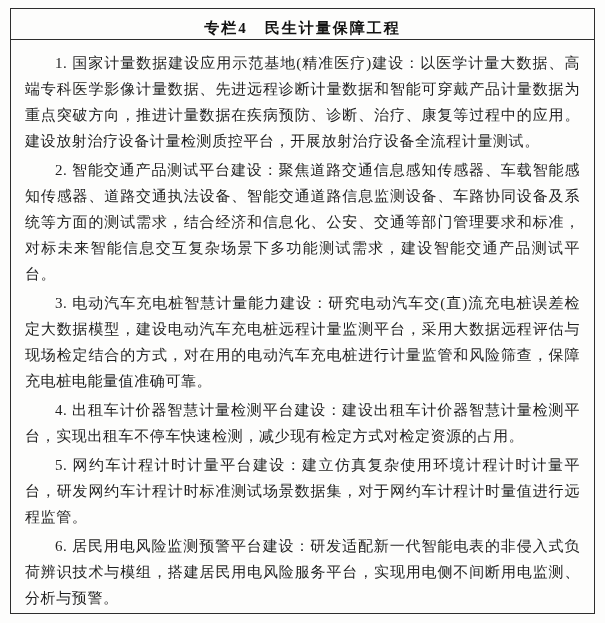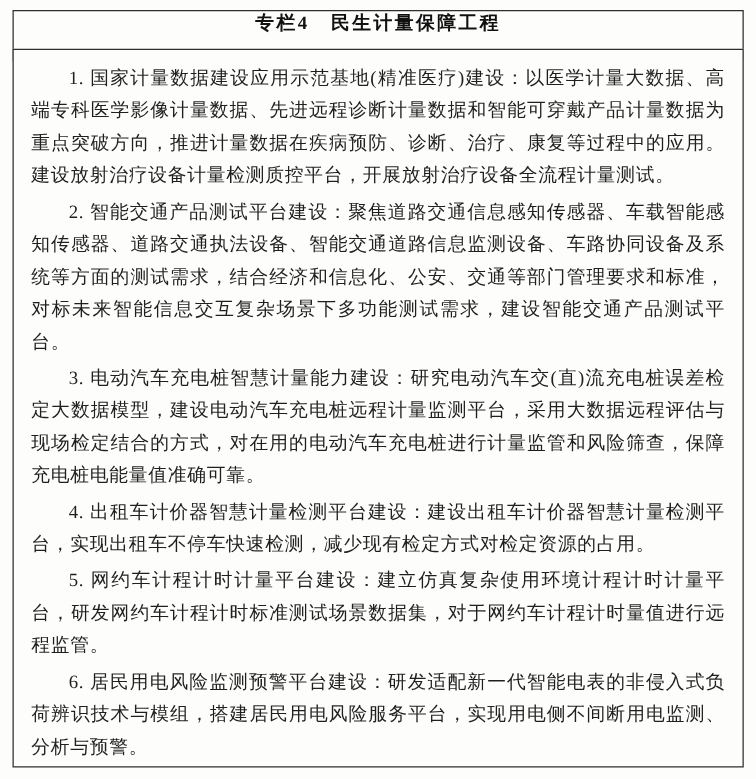--- a/index.html
+++ b/index.html
@@ -18,21 +18,21 @@
   .title-box {
     position: absolute;
     left: 10px;
     top: 8px;
     width: 585px;
     height: 41px;
     box-sizing: border-box;
     border: 1px solid #2e2e2e;
     background: #fdfdfc;
     display: flex;
-    align-items: flex-start;
+    align-items: center;
     justify-content: center;
   }
   .title-text {
     font-size: 15px;
     font-weight: bold;
     letter-spacing: 2px;
     color: #111111;
     white-space: pre;
   }
   .content-box {

